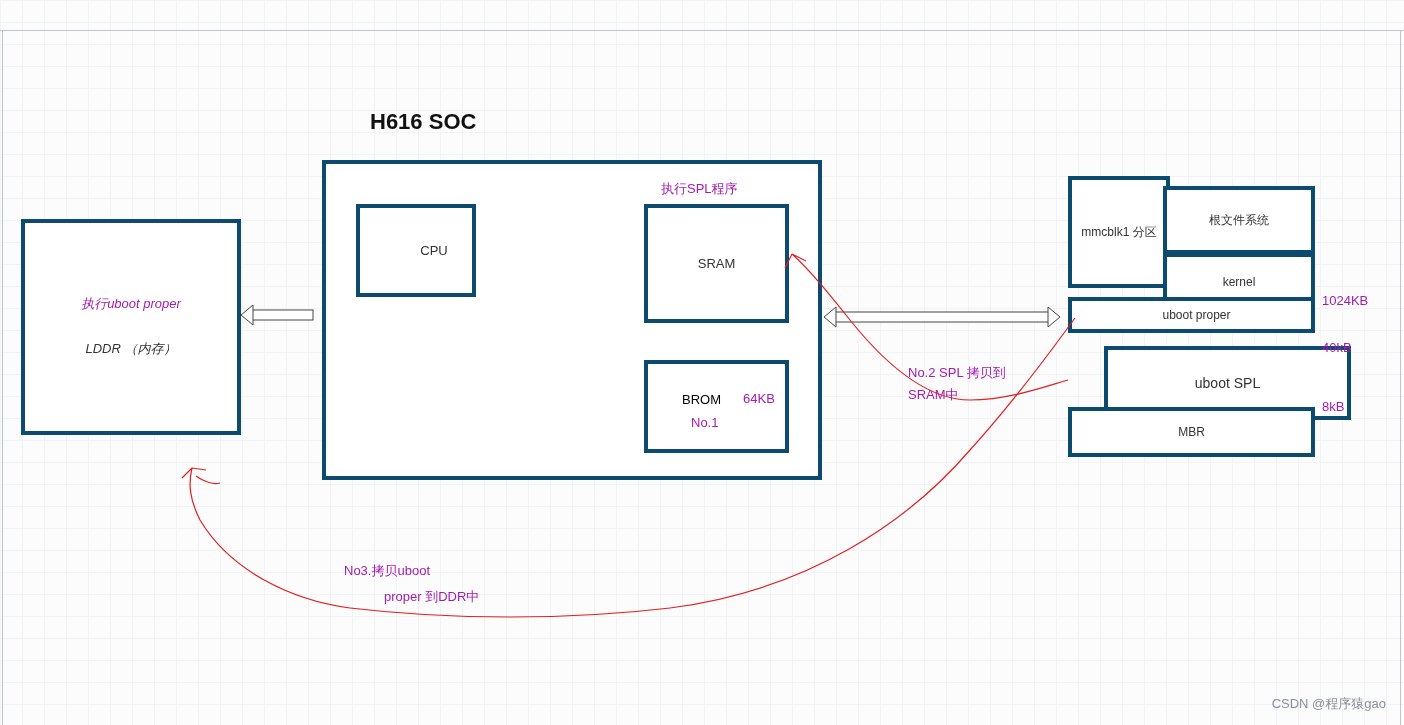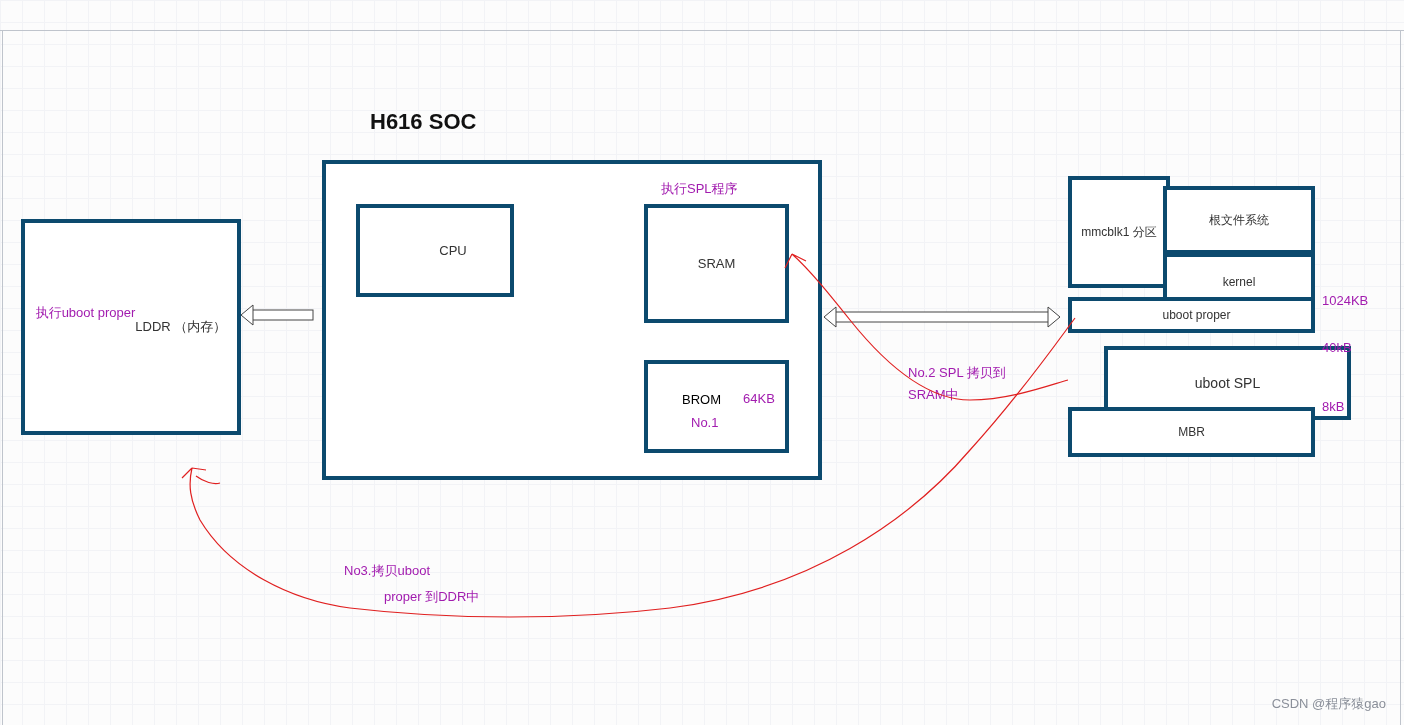--- a/index.html
+++ b/index.html
@@ -26,28 +26,28 @@
 <body>
 
 <div class="grid-bg"></div>
 
 <div class="frame-line" style="left:0;top:30px;width:1404px;height:1px;"></div>
 <div class="frame-line" style="left:2px;top:30px;width:1px;height:695px;"></div>
 <div class="frame-line" style="left:1400px;top:30px;width:1px;height:695px;"></div>
 
 <div class="title" style="left:370px;top:109px;">H616 SOC</div>
 
-<div class="box" style="left:21px;top:219px;width:220px;height:216px;flex-direction:row;">
+<div class="box" style="left:21px;top:219px;width:220px;height:216px;flex-direction:column;font-style:italic;">
   <div class="txt red" style="position:relative;margin-bottom:28px;">执行uboot proper</div>
   <div class="txt" style="position:relative;">LDDR （内存）</div>
 </div>
 
 <div class="box" style="left:322px;top:160px;width:500px;height:320px;display:block;"></div>
 
-<div class="box" style="left:356px;top:204px;width:158px;height:93px;padding-left:36px;">CPU</div>
+<div class="box" style="left:356px;top:204px;width:120px;height:93px;padding-left:36px;">CPU</div>
 
 <div class="box" style="left:644px;top:204px;width:145px;height:119px;">SRAM</div>
 <div class="txt red" style="left:661px;top:181px;">执行SPL程序</div>
 
 <div class="box" style="left:644px;top:360px;width:145px;height:93px;display:block;"></div>
 <div class="txt" style="left:682px;top:392px;">BROM</div>
 <div class="txt red" style="left:743px;top:391px;">64KB</div>
 <div class="txt red" style="left:691px;top:415px;">No.1</div>
 
 <svg class="arrow" style="left:241px;top:302px;width:82px;height:26px;">

